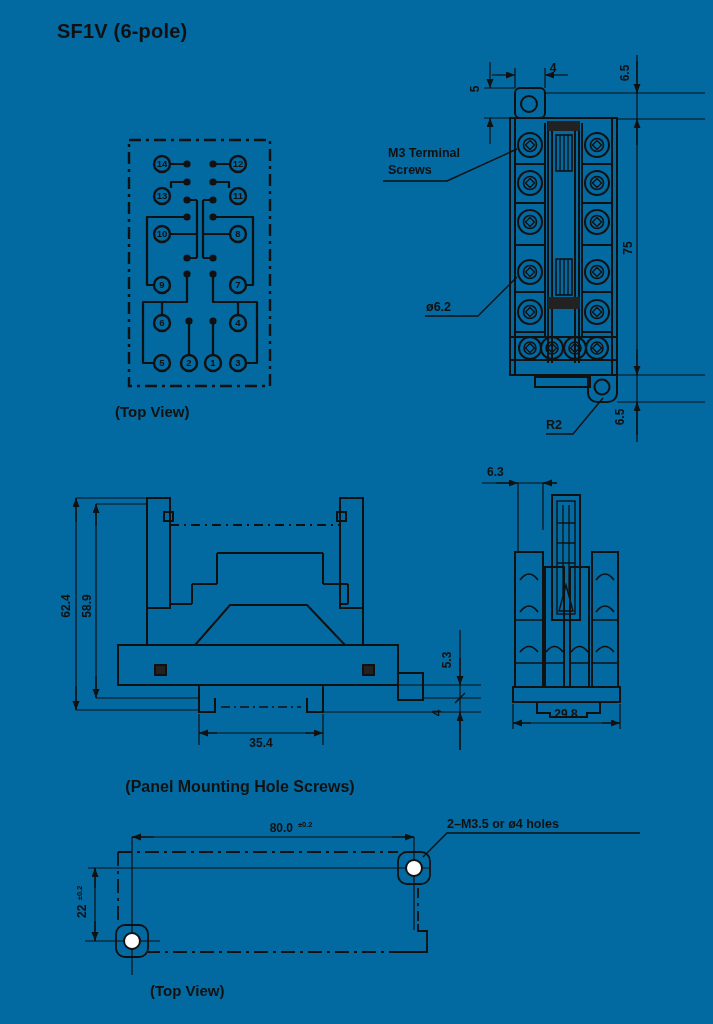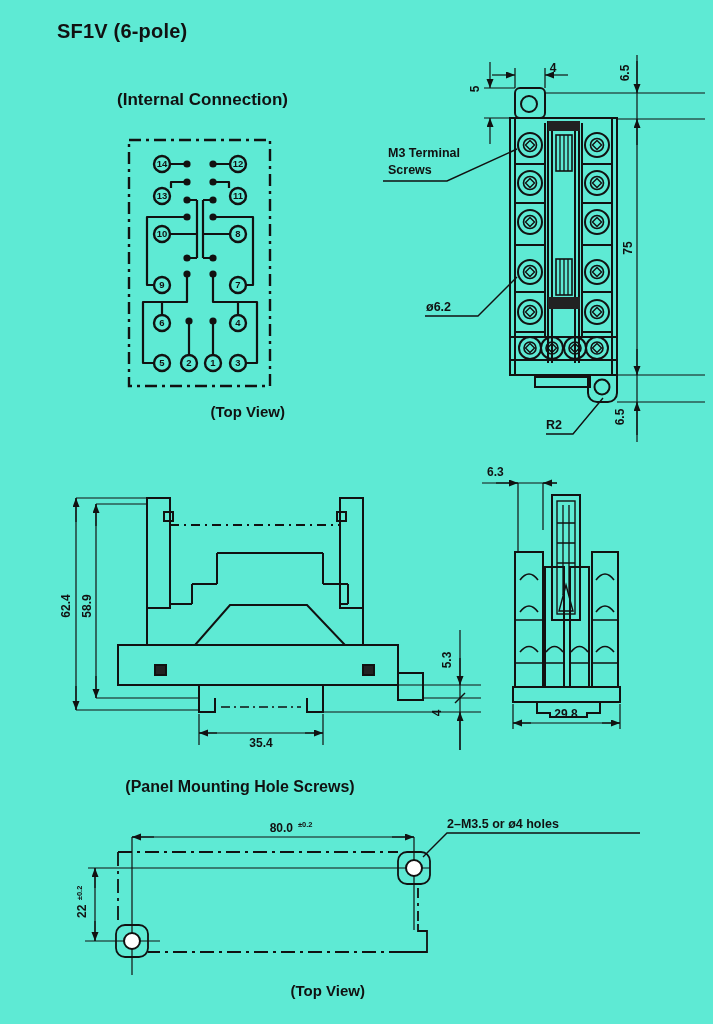--- a/index.html
+++ b/index.html
@@ -1,37 +1,36 @@
 <!DOCTYPE html>
 <html><head>
 <meta charset="utf-8">
 <style>
   html,body{margin:0;padding:0;background:#fff;}
-  #canvas{position:relative;width:713px;height:1024px;background:#5eead4;overflow:hidden;
+  #canvas{position:relative;width:713px;height:1024px;background:#0369a1;overflow:hidden;
           font-family:"Liberation Sans",sans-serif;color:#111;}
   .abs{position:absolute;}
   .title{font-size:20px;font-weight:bold;letter-spacing:0.2px;}
   .subhead{font-size:17px;font-weight:bold;text-align:center;}
-  .caption{font-size:15px;font-weight:bold;text-align:right;}
+  .caption{font-size:15px;font-weight:bold;text-align:left;}
   .panelhead{font-size:16px;font-weight:bold;text-align:center;}
   svg{display:block;}
   svg text{font-family:"Liberation Sans",sans-serif;fill:#111;font-weight:bold;}
   .dim{font-size:12px;}
   .ann{font-size:12.5px;font-weight:600;}
   .term{font-size:9.5px;}
   .ln{stroke:#111;fill:none;}
 </style>
 </head>
 <body>
 
 <div id="canvas">
 
   <div class="abs title" style="left:57px;top:20px;">SF1V (6-pole)</div>
 
-  <div class="abs subhead" style="left:105px;top:90px;width:195px;">(Internal Connection)</div>
 
   <svg class="abs" style="left:115px;top:130px;" width="170" height="270" viewBox="0 0 170 270">
     <rect x="14" y="10" width="141" height="246" class="ln" stroke-width="2.4" stroke-dasharray="12 5 3 5"></rect>
     <g class="ln" stroke-width="2.2" stroke-linejoin="round">
       <path d="M55,34 H72 M98,34 H115"></path>
       <path d="M72,52 H56 V58 M98,52 H114 V58"></path>
       <path d="M82,70 V128 M72,70 H82 M55,104 H82 M72,128 H82"></path>
       <path d="M88,70 V128 M98,70 H88 M115,104 H88 M98,128 H88"></path>
       <path d="M72,87 H32 V155 H39"></path>
       <path d="M98,87 H138 V155 H131"></path>

